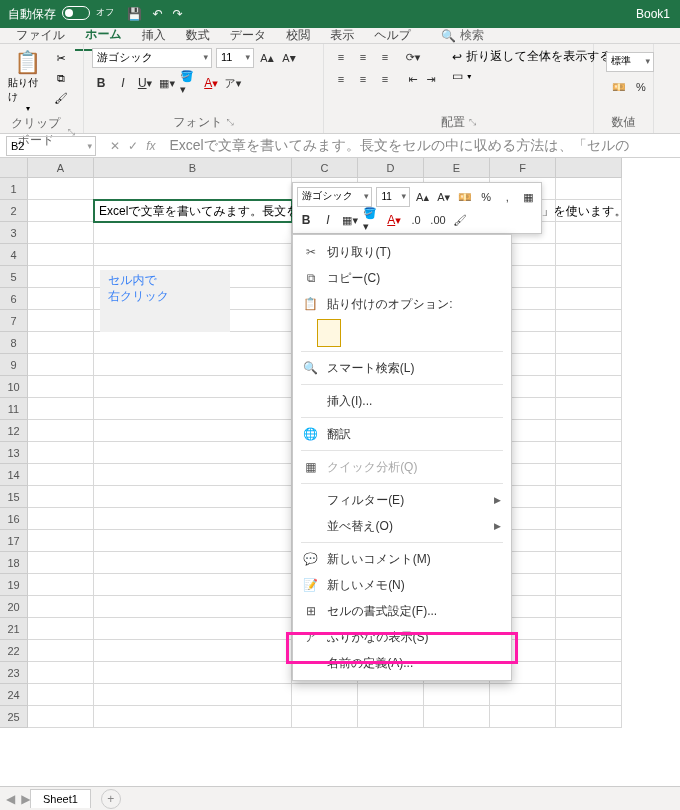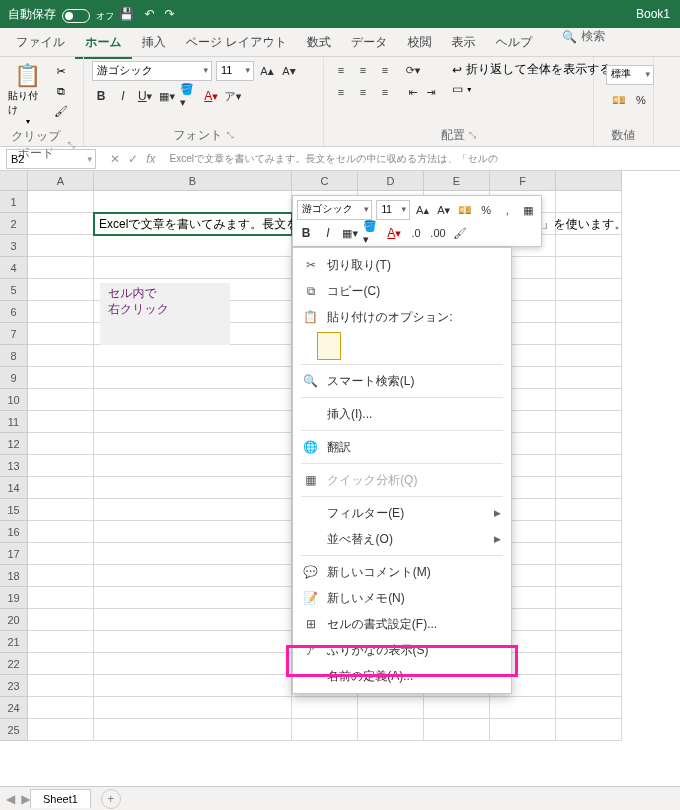--- a/index.html
+++ b/index.html
@@ -1,24 +1,24 @@
 <!DOCTYPE html>
 <html><head>
 <meta charset="utf-8">
 <style>
 *{margin:0;padding:0;box-sizing:border-box;font-family:"Yu Gothic UI","Meiryo",sans-serif;font-size:12px;-webkit-font-smoothing:antialiased}
 body{width:680px;height:810px;overflow:hidden;background:#fff;position:relative}
 .titlebar{height:28px;background:#217346;color:#fff;display:flex;align-items:center;padding:0 8px;font-size:11px}
-.titlebar .autosave{display:flex;align-items:flex-end;gap:6px;margin-right:5px}
+.titlebar .autosave{display:flex;align-items:flex-start;gap:6px;margin-right:13px}
 .toggle{width:28px;height:14px;border:1px solid #fff;border-radius:7px;display:flex;align-items:center;padding:0 2px}
 .toggle .knob{width:8px;height:8px;border-radius:50%;background:#fff}
 .qat{display:flex;gap:10px;align-items:center}
 .qat span,.qat svg{opacity:.95}
 .titlebar .bookname{position:absolute;right:10px;font-size:12px}
-.tabs{height:29px;background:#f3f2f1;display:flex;align-items:flex-start;padding:0 6px;border-bottom:1px solid #d6d6d6;font-size:12px}
+.tabs{height:16px;background:#f3f2f1;display:flex;align-items:center;padding:0 6px;border-bottom:1px solid #d6d6d6;font-size:12px}
 .tabs .tab{padding:6px 10px;color:#444;cursor:pointer}
 .tabs .tab.active{color:#217346;border-bottom:2px solid #217346;font-weight:600}
 .tabs .search{margin-left:20px;display:flex;align-items:center;gap:4px;color:#666}
 .ribbon{height:90px;background:#f3f2f1;display:flex;border-bottom:1px solid #d1d1d1}
 .group{border-right:1px solid #e1e1e1;padding:4px 8px 2px;display:flex;flex-direction:column;justify-content:space-between}
 .group .body{flex:1;display:flex;gap:4px;align-items:flex-start}
 .group .label{text-align:center;font-size:10px;color:#666;padding-top:2px;display:flex;justify-content:center;align-items:center;gap:4px}
 .group .label .launcher{font-size:9px;color:#888}
 .pastebtn{display:flex;flex-direction:column;align-items:center;width:40px;padding-top:2px}
 .pastebtn .icon{font-size:22px}
@@ -30,33 +30,33 @@
 .sel::after{content:"▾";position:absolute;right:3px;font-size:9px;color:#666}
 .ico{width:18px;height:18px;display:inline-flex;align-items:center;justify-content:center;font-size:11px;color:#333}
 .aligngrid{display:grid;grid-template-columns:repeat(3,20px);grid-template-rows:repeat(2,20px);gap:2px}
 .wrapcol{display:flex;flex-direction:column;gap:4px;margin-left:8px}
 .wraprow{display:flex;align-items:center;gap:4px;font-size:11px;white-space:nowrap}
 .numcol{display:flex;flex-direction:column;align-items:center;padding:4px}
 .namebox-row{height:24px;display:flex;align-items:center;border-bottom:1px solid #d1d1d1;background:#fff}
 .namebox{width:90px;height:20px;border:1px solid #c8c8c8;margin:0 6px;padding:0 4px;font-size:11px;display:flex;align-items:center;position:relative}
 .namebox::after{content:"▾";position:absolute;right:3px;font-size:9px;color:#999}
 .fxicons{display:flex;gap:8px;color:#999;padding:0 8px}
-.formula{flex:1;padding:0 6px;font-size:10px;color:#888;white-space:nowrap;overflow:hidden}
+.formula{flex:1;padding:0 6px;font-size:14px;color:#888;white-space:nowrap;overflow:hidden}
 .sheet{position:relative;height:612px;overflow:hidden}
 .colheads{display:flex;height:20px;position:absolute;top:0;left:0}
 .corner{width:28px;height:20px;background:#e6e6e6;border-right:1px solid #ccc;border-bottom:1px solid #ccc}
 .colhead{height:20px;background:#e6e6e6;border-right:1px solid #ccc;border-bottom:1px solid #ccc;text-align:center;font-size:11px;color:#555;line-height:20px}
 .rowheads{position:absolute;top:20px;left:0;width:28px}
 .rowhead{height:22px;background:#e6e6e6;border-right:1px solid #ccc;border-bottom:1px solid #ccc;text-align:center;font-size:11px;color:#555;line-height:22px}
 .cells{position:absolute;top:20px;left:28px}
 .cellrow{display:flex;height:22px}
 .cell{border-right:1px solid #d8d8d8;border-bottom:1px solid #d8d8d8;height:22px}
 .activecell{position:absolute;border:2px solid #217346;pointer-events:none}
 .celltext{position:absolute;font-size:12px;white-space:nowrap;color:#000;padding-left:2px}
-.annotation{position:absolute;font-size:22px;color:#701a75;font-family:"Yu Mincho","MS Mincho",serif;line-height:1.3}
+.annotation{position:absolute;font-size:22px;color:#3b82f6;font-family:"Yu Mincho","MS Mincho",serif;line-height:1.3}
 .anno-bg{position:absolute;background:#f0f0f0}
 .minitoolbar{position:absolute;background:#fff;border:1px solid #c8c8c8;box-shadow:0 2px 6px rgba(0,0,0,.2);padding:4px;display:flex;flex-direction:column;gap:4px}
 .mtrow{display:flex;gap:4px;align-items:center}
 .contextmenu{position:absolute;background:#fff;border:1px solid #c8c8c8;box-shadow:0 4px 10px rgba(0,0,0,.25);width:220px;padding:4px 0}
 .menuitem{display:flex;align-items:center;height:26px;padding:0 10px;font-size:12px;color:#333;gap:8px}
 .menuitem.disabled{color:#aaa}
 .menuitem .micon{width:16px;text-align:center;font-size:12px;color:#555}
 .menuitem .arrow{margin-left:auto;font-size:9px;color:#666}
 .menusep{height:1px;background:#e3e3e3;margin:3px 8px}
 .pasteicon{width:24px;height:28px;border:1px solid #d0a000;background:#fff8e1;margin:2px 0 4px 24px}
@@ -83,21 +83,20 @@
     <span>↶</span>
     <span>↷</span>
   </div>
   <div class="bookname">Book1</div>
 </div>
 
 <div class="tabs">
   <div class="tab">ファイル</div>
   <div class="tab active">ホーム</div>
   <div class="tab">挿入</div>
-  <div class="tab">ページ レイアウト</div>
   <div class="tab">数式</div>
   <div class="tab">データ</div>
   <div class="tab">校閲</div>
   <div class="tab">表示</div>
   <div class="tab">ヘルプ</div>
   <div class="search">
     <span>🔍</span>
     <span>検索</span>
   </div>
 </div>

